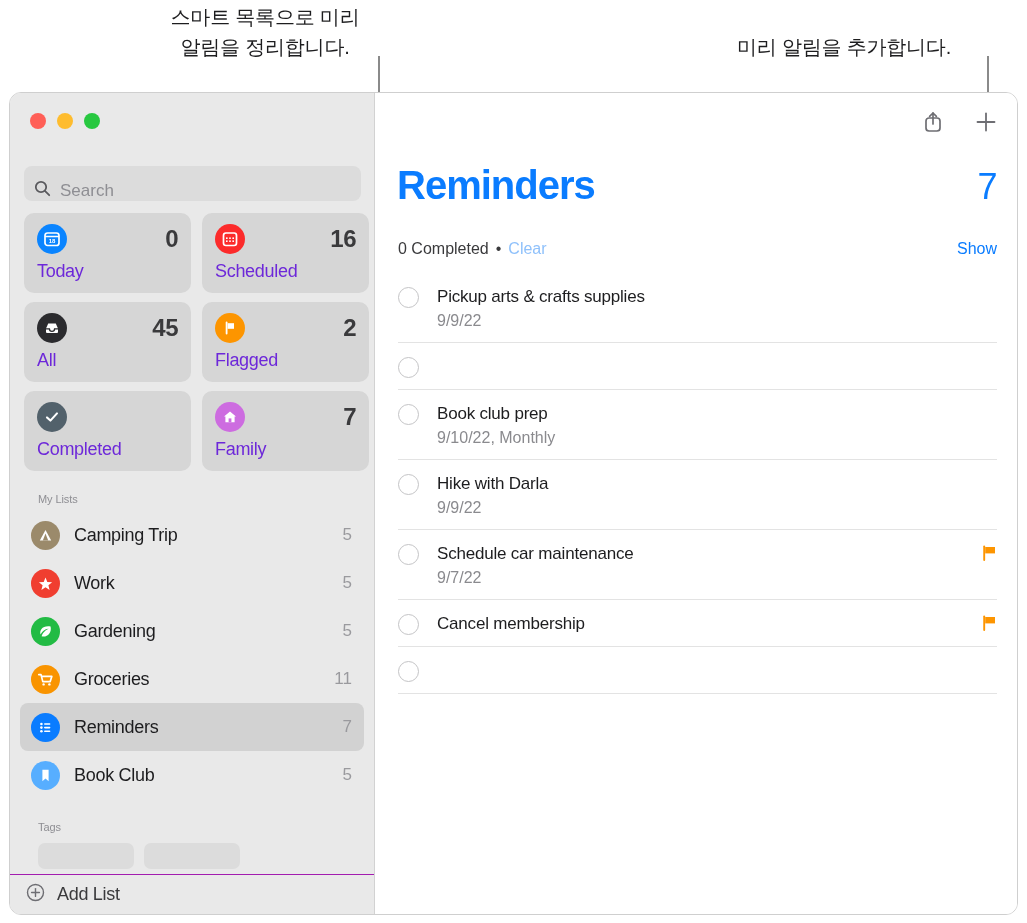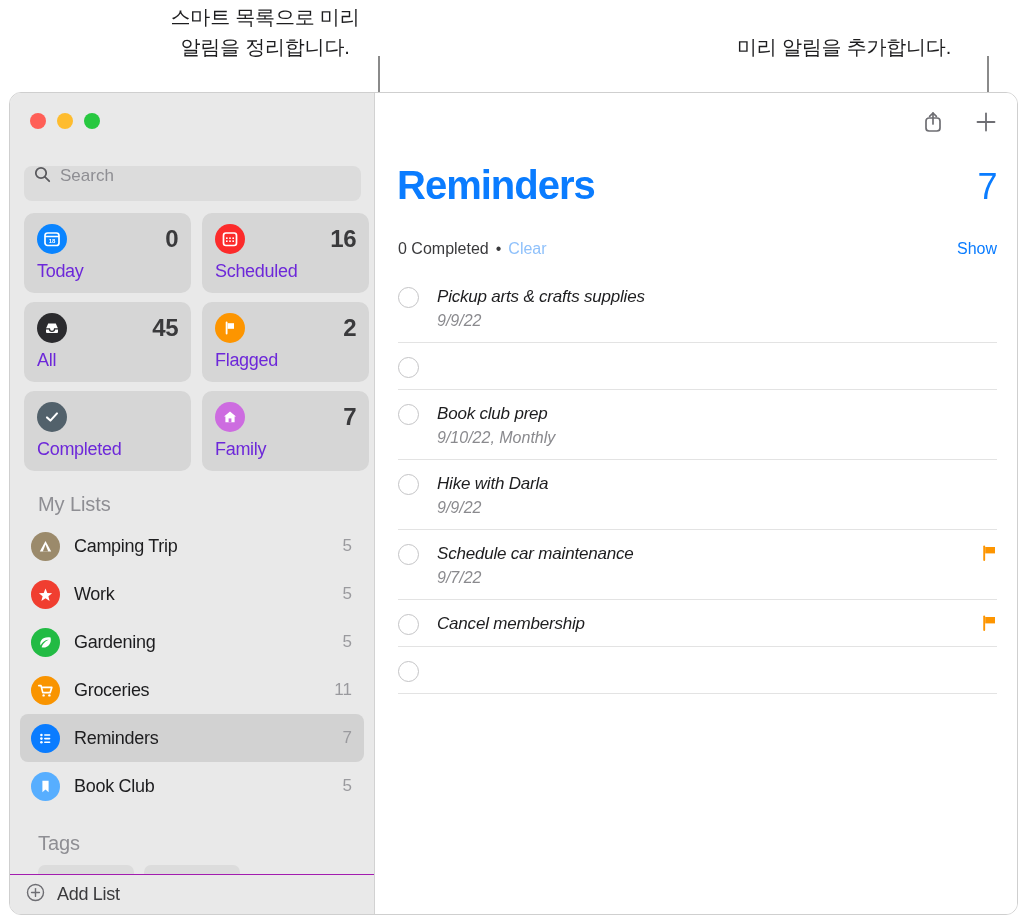--- a/index.html
+++ b/index.html
@@ -55,21 +55,21 @@
   .tl { width: 16px; height: 16px; border-radius: 50%; }
   .tl.red { background: #ff5f57; }
   .tl.yellow { background: #febc2e; }
   .tl.green { background: #28c840; }
 
   #search-field {
     position: absolute; left: 14px; top: 73px;
     width: 337px; height: 35px;
     background: #dcdcdc;
     border-radius: 8px;
-    display: flex; align-items: flex-start;
+    display: flex; align-items: flex-end;
     padding: 0 10px;
     gap: 9px;
   }
   #search-field .ph { color: #8e8e93; font-size: 17px; }
 
   #sidebar-scroll {
     position: absolute; left: 0; top: 120px; right: 0; bottom: 40px;
     overflow: hidden;
   }
 
@@ -87,21 +87,21 @@
     position: relative;
   }
   .card .row1 { display: flex; align-items: center; justify-content: space-between; }
   .card .count { font-size: 24px; font-weight: bold; color: #3a3a3c; letter-spacing: -0.5px; }
   .card .cname { margin-top: 7px; font-size: 18px; color: #6d28d9; letter-spacing: -0.3px; }
 
   .badge { width: 30px; height: 30px; border-radius: 50%; display: flex; align-items: center; justify-content: center; }
   .badge svg { display: block; }
 
   .section-head {
-    font-size: 20px; color: #8e8e93;
+    font-size: 11px; color: #8e8e93;
     padding: 22px 0 6px 28px;
     letter-spacing: -0.1px;
   }
   .list-row {
     height: 48px;
     margin: 0 10px;
     border-radius: 8px;
     display: flex; align-items: center;
     padding: 0 12px 0 11px;
     gap: 14px;
@@ -142,21 +142,21 @@
   #meta-row {
     position: absolute; left: 23px; right: 20px; top: 147px;
     display: flex; align-items: center; justify-content: space-between;
     font-size: 16px;
   }
   #meta-left { display: flex; align-items: center; gap: 7px; color: #3a3a3c; }
   #meta-dot { color: #3a3a3c; }
   #clear-link { color: #8fc1fb; }
   #show-link { color: #0a7cff; }
 
-  #reminders { position: absolute; left: 23px; right: 20px; top: 180px; font-style: italic; }
+  #reminders { position: absolute; left: 23px; right: 20px; top: 180px; }
   .rem-row {
     display: flex; align-items: flex-start;
     border-bottom: 1px solid #e3e3e3;
     padding: 13px 0 11px 0;
     gap: 18px;
   }
   .rem-check {
     width: 21px; height: 21px; border-radius: 50%;
     border: 1.5px solid #c4c4c6; background: #fff;
     flex: 0 0 21px; margin-top: 1px;

